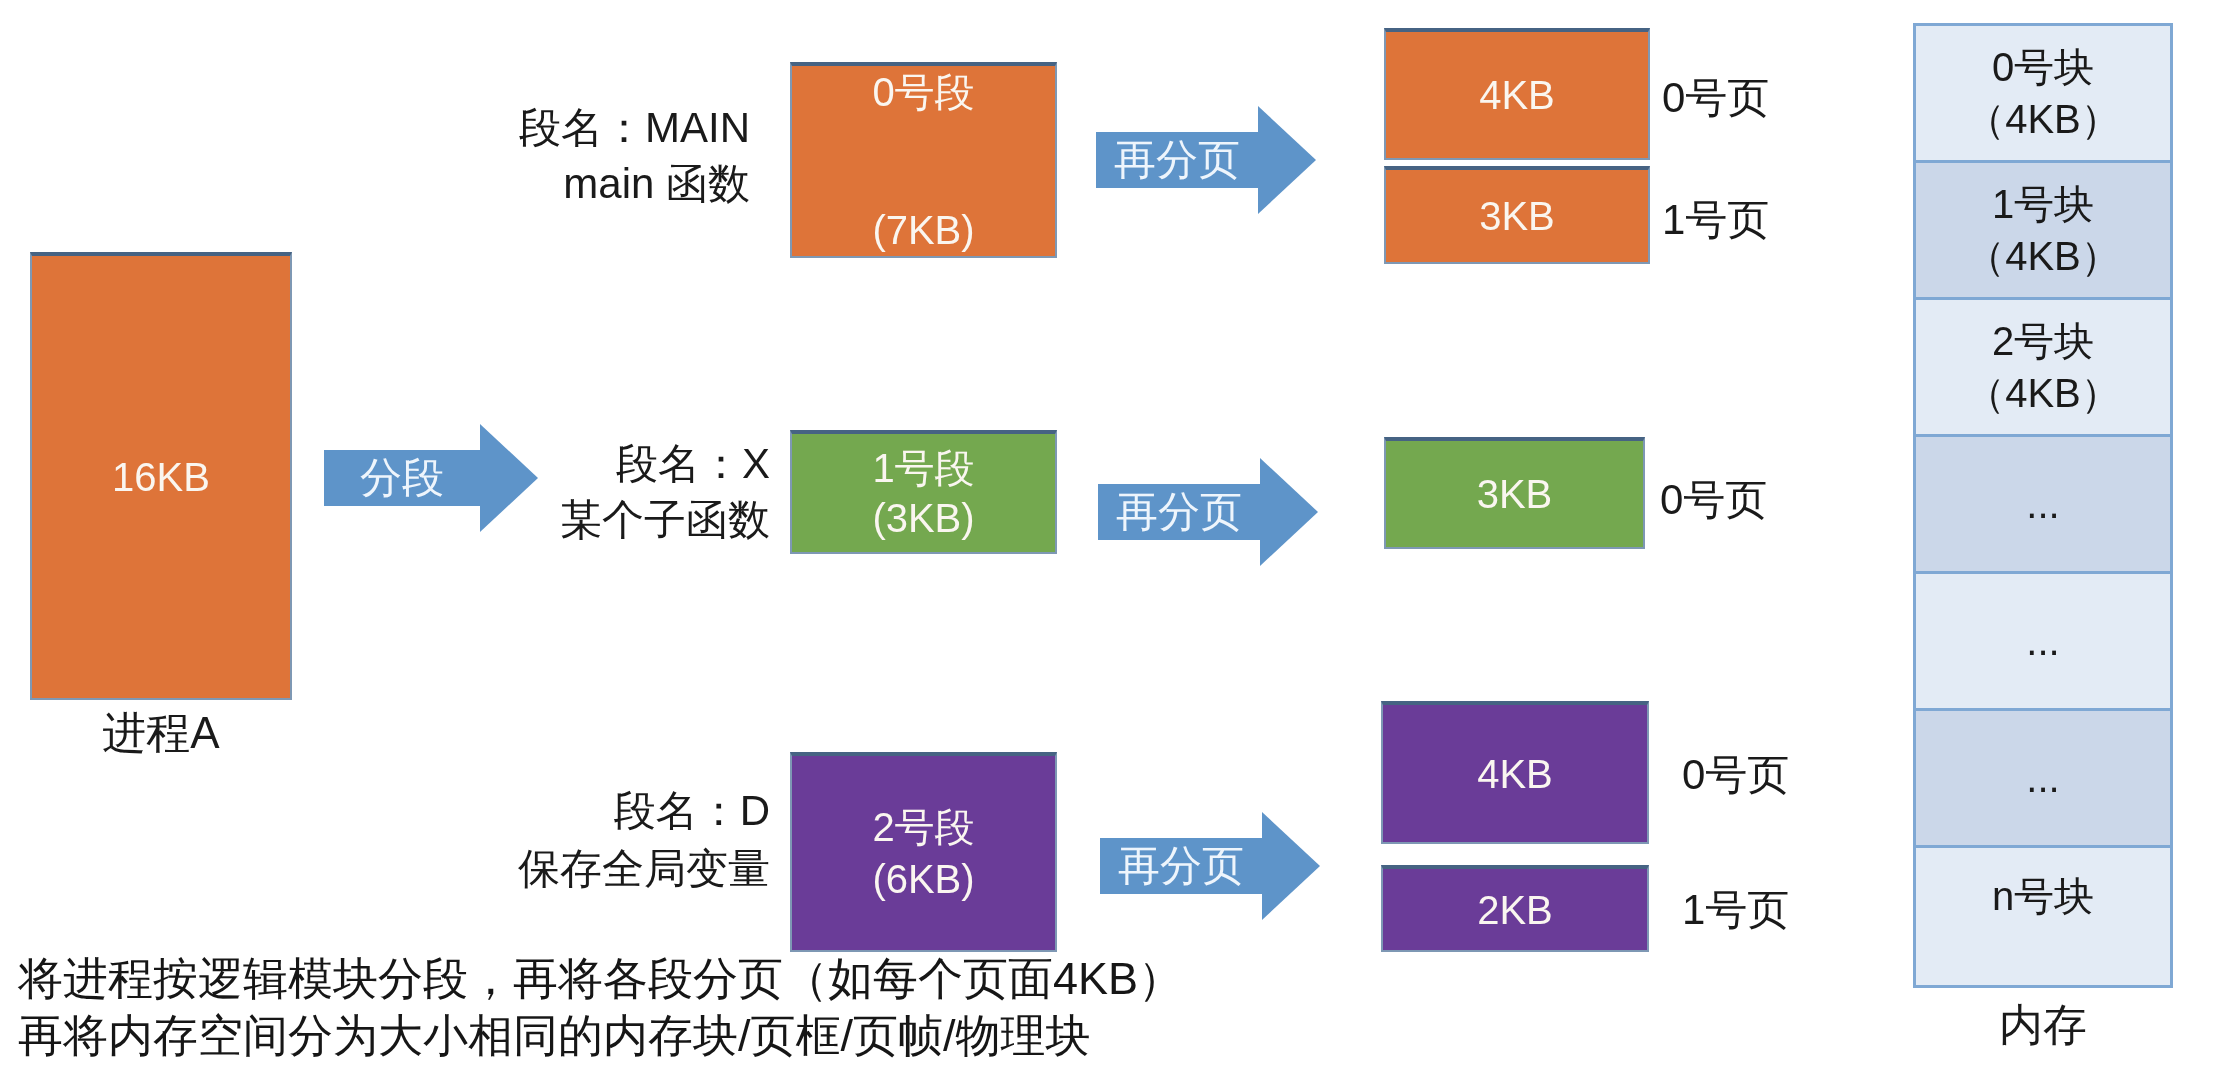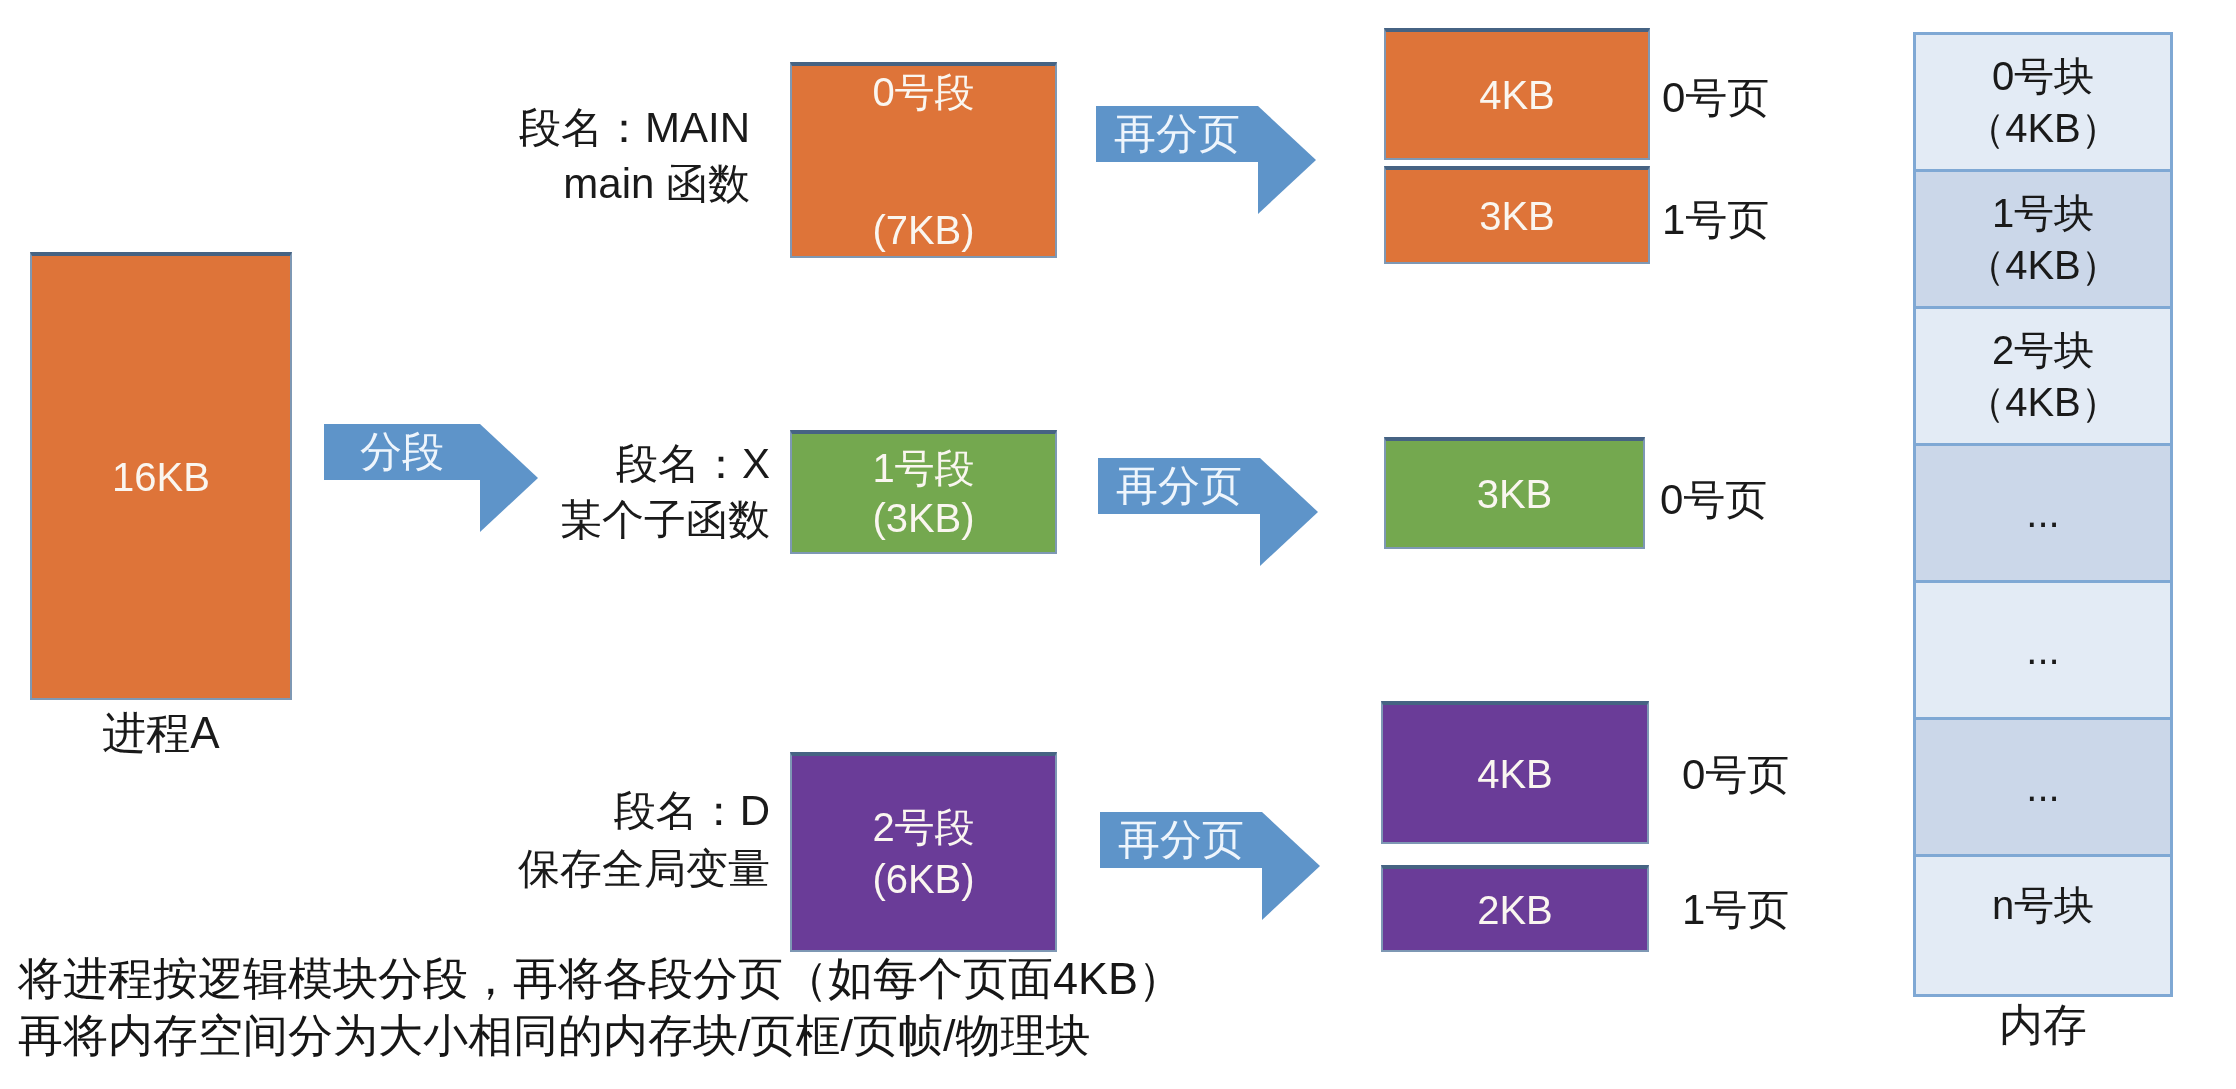--- a/index.html
+++ b/index.html
@@ -15,39 +15,39 @@
     align-items:center; justify-content:center;
     border:2px solid #7e98b4; border-top:4px solid var(--box-border);
     box-sizing:border-box; color:#faf6f0; text-align:center;
   }
   .cbox.orange { background:var(--orange); }
   .cbox.green  { background:var(--green);  }
   .cbox.purple { background:var(--purple); }
   .cbox .l1, .cbox .l2 { font-size:40px; line-height:52px; white-space:nowrap; }
 
   
-  .arrow { position:absolute; display:flex; height:108px; }
+  .arrow { position:absolute; display:flex; align-items:center; height:108px; }
   .arrow-body {
     height:56px; background:var(--arrow-blue); color:#eef5fc;
     display:flex; align-items:center; justify-content:center;
     font-size:42px; white-space:nowrap;
   }
   .arrow-head {
     width:0; height:0;
     border-top:54px solid transparent; border-bottom:54px solid transparent;
     border-left:58px solid var(--arrow-blue);
   }
 
   .seg-name { position:absolute; text-align:right; font-size:42px; line-height:56px; white-space:nowrap; }
   .page-label { position:absolute; font-size:42px; white-space:nowrap; }
   .big-label { position:absolute; font-size:44px; text-align:center; }
 
   
   #memory-col {
-    position:absolute; left:1913px; top:32px; width:260px;
+    position:absolute; left:1913px; top:23px; width:260px;
     border:3px solid var(--mem-border); box-sizing:border-box;
     display:flex; flex-direction:column;
   }
   .mem-cell {
     height:137px; box-sizing:border-box;
     border-bottom:3px solid var(--mem-border);
     display:flex; flex-direction:column; align-items:center; justify-content:center;
     font-size:40px; line-height:52px; text-align:center;
   }
   .mem-cell:last-child { border-bottom:none; }

